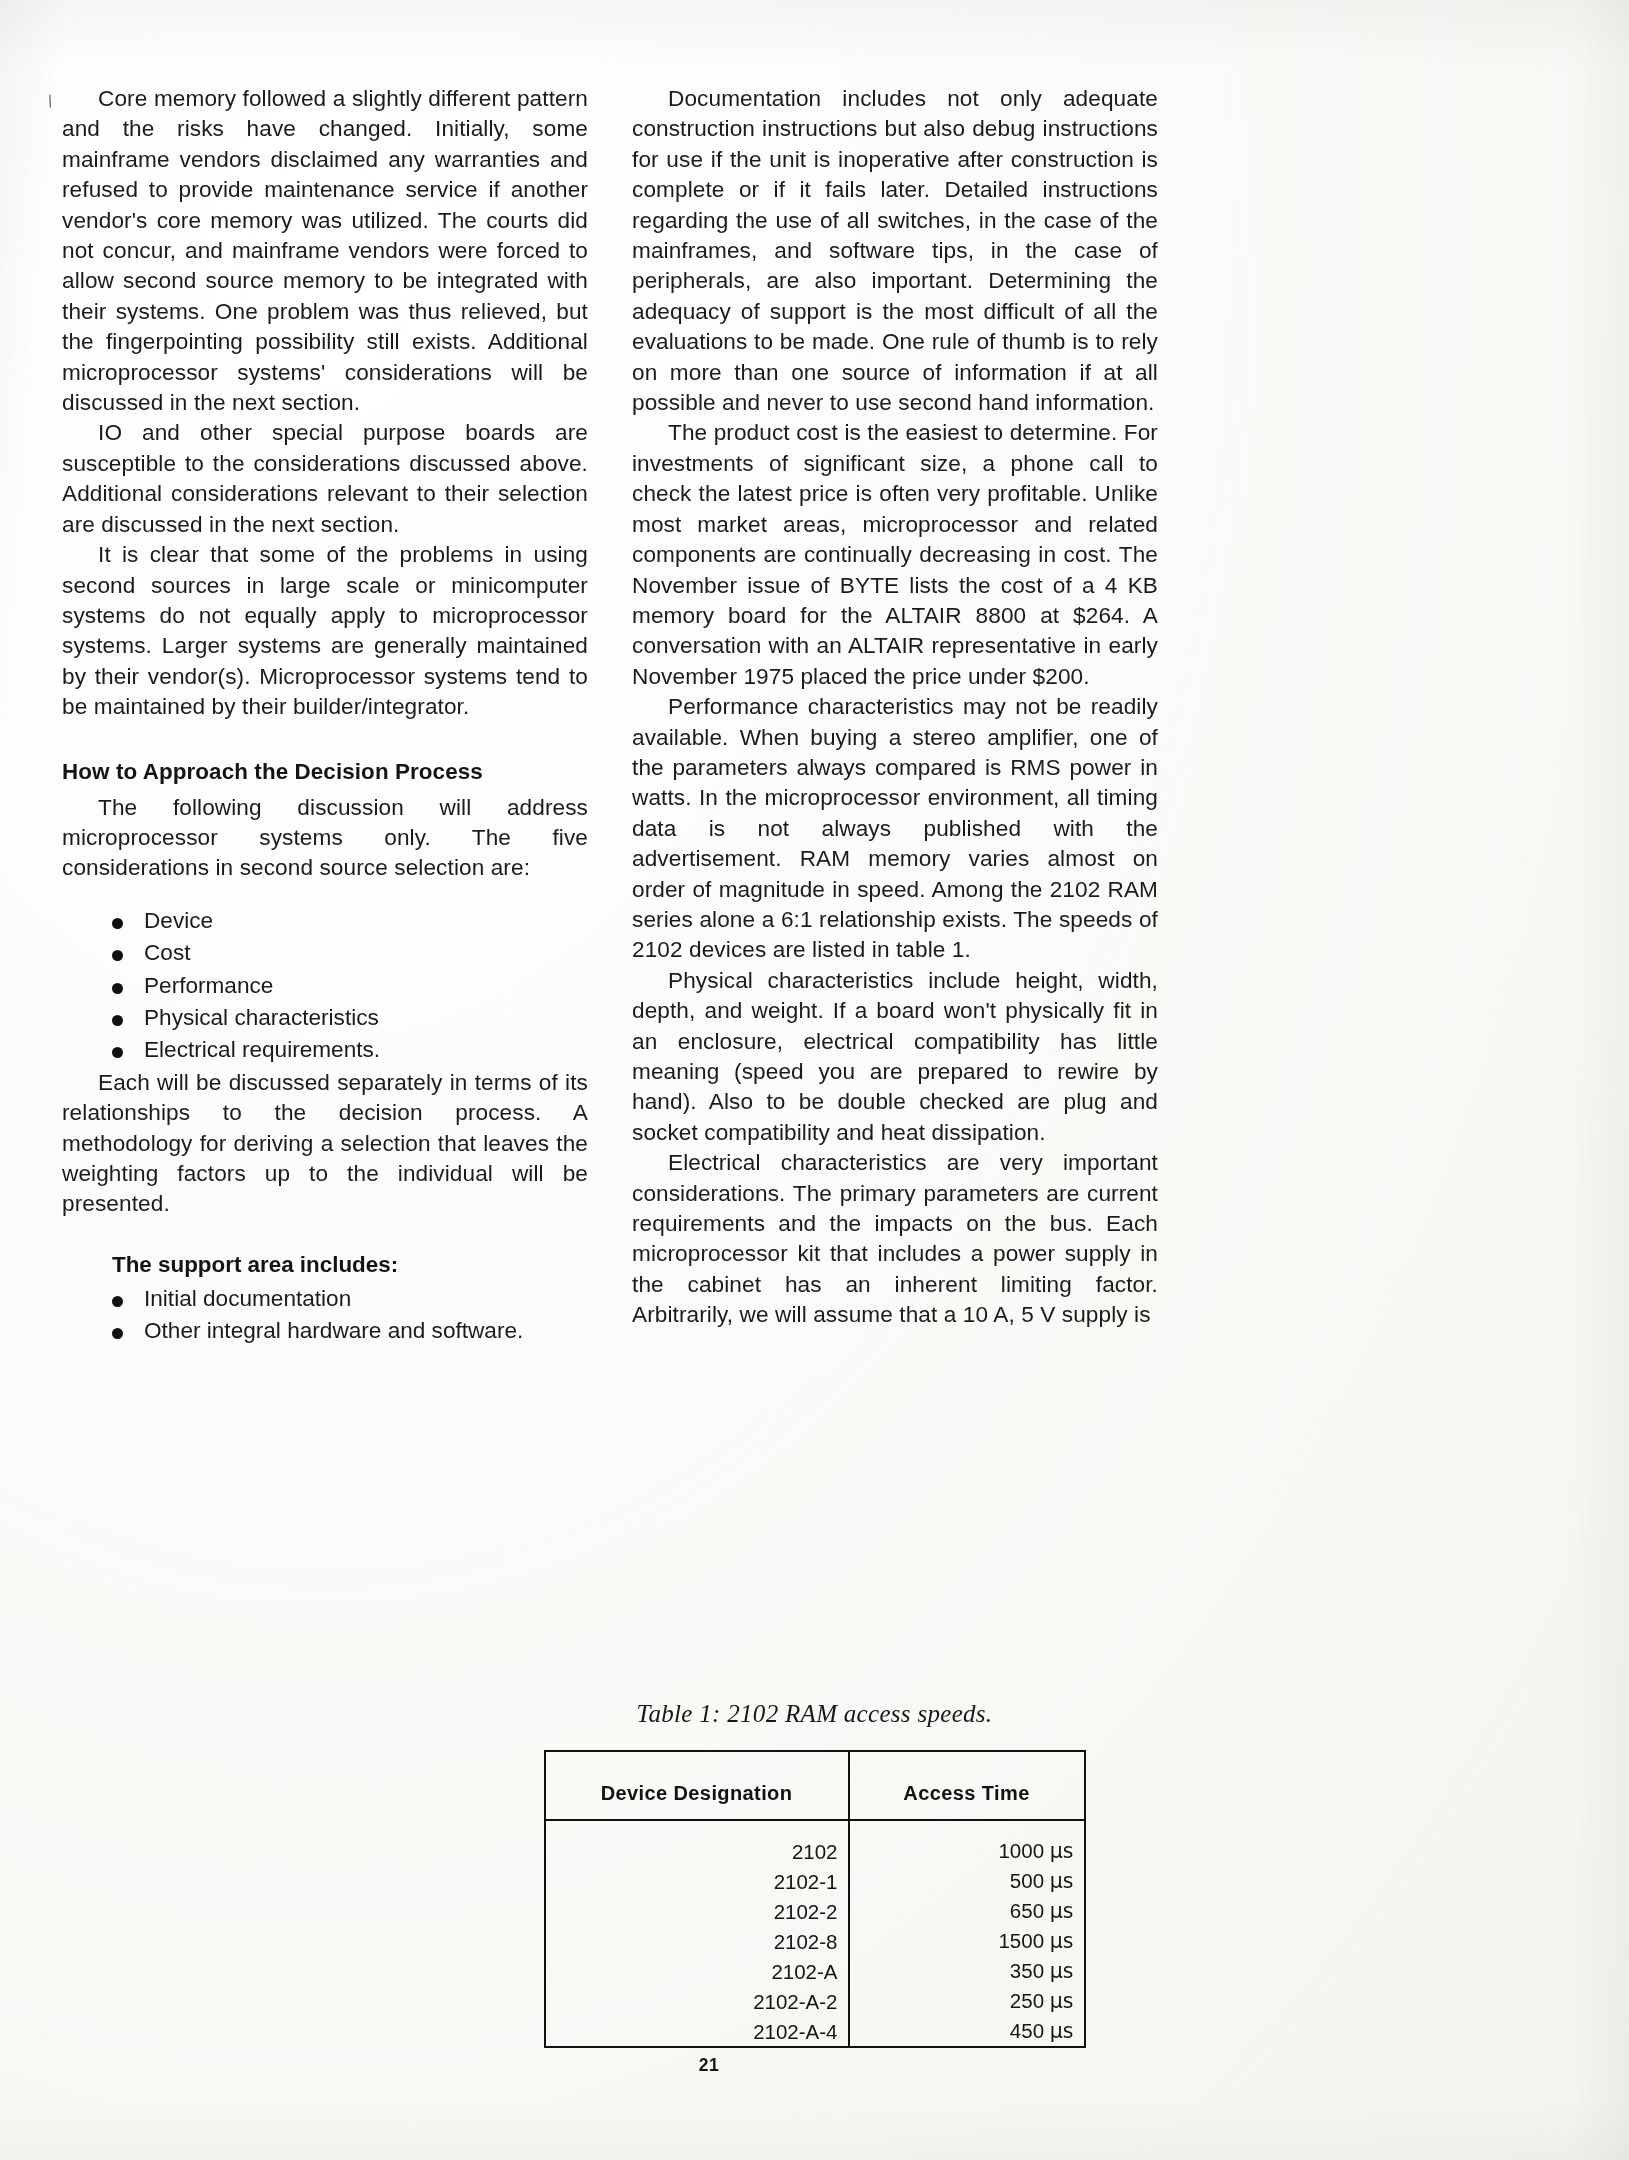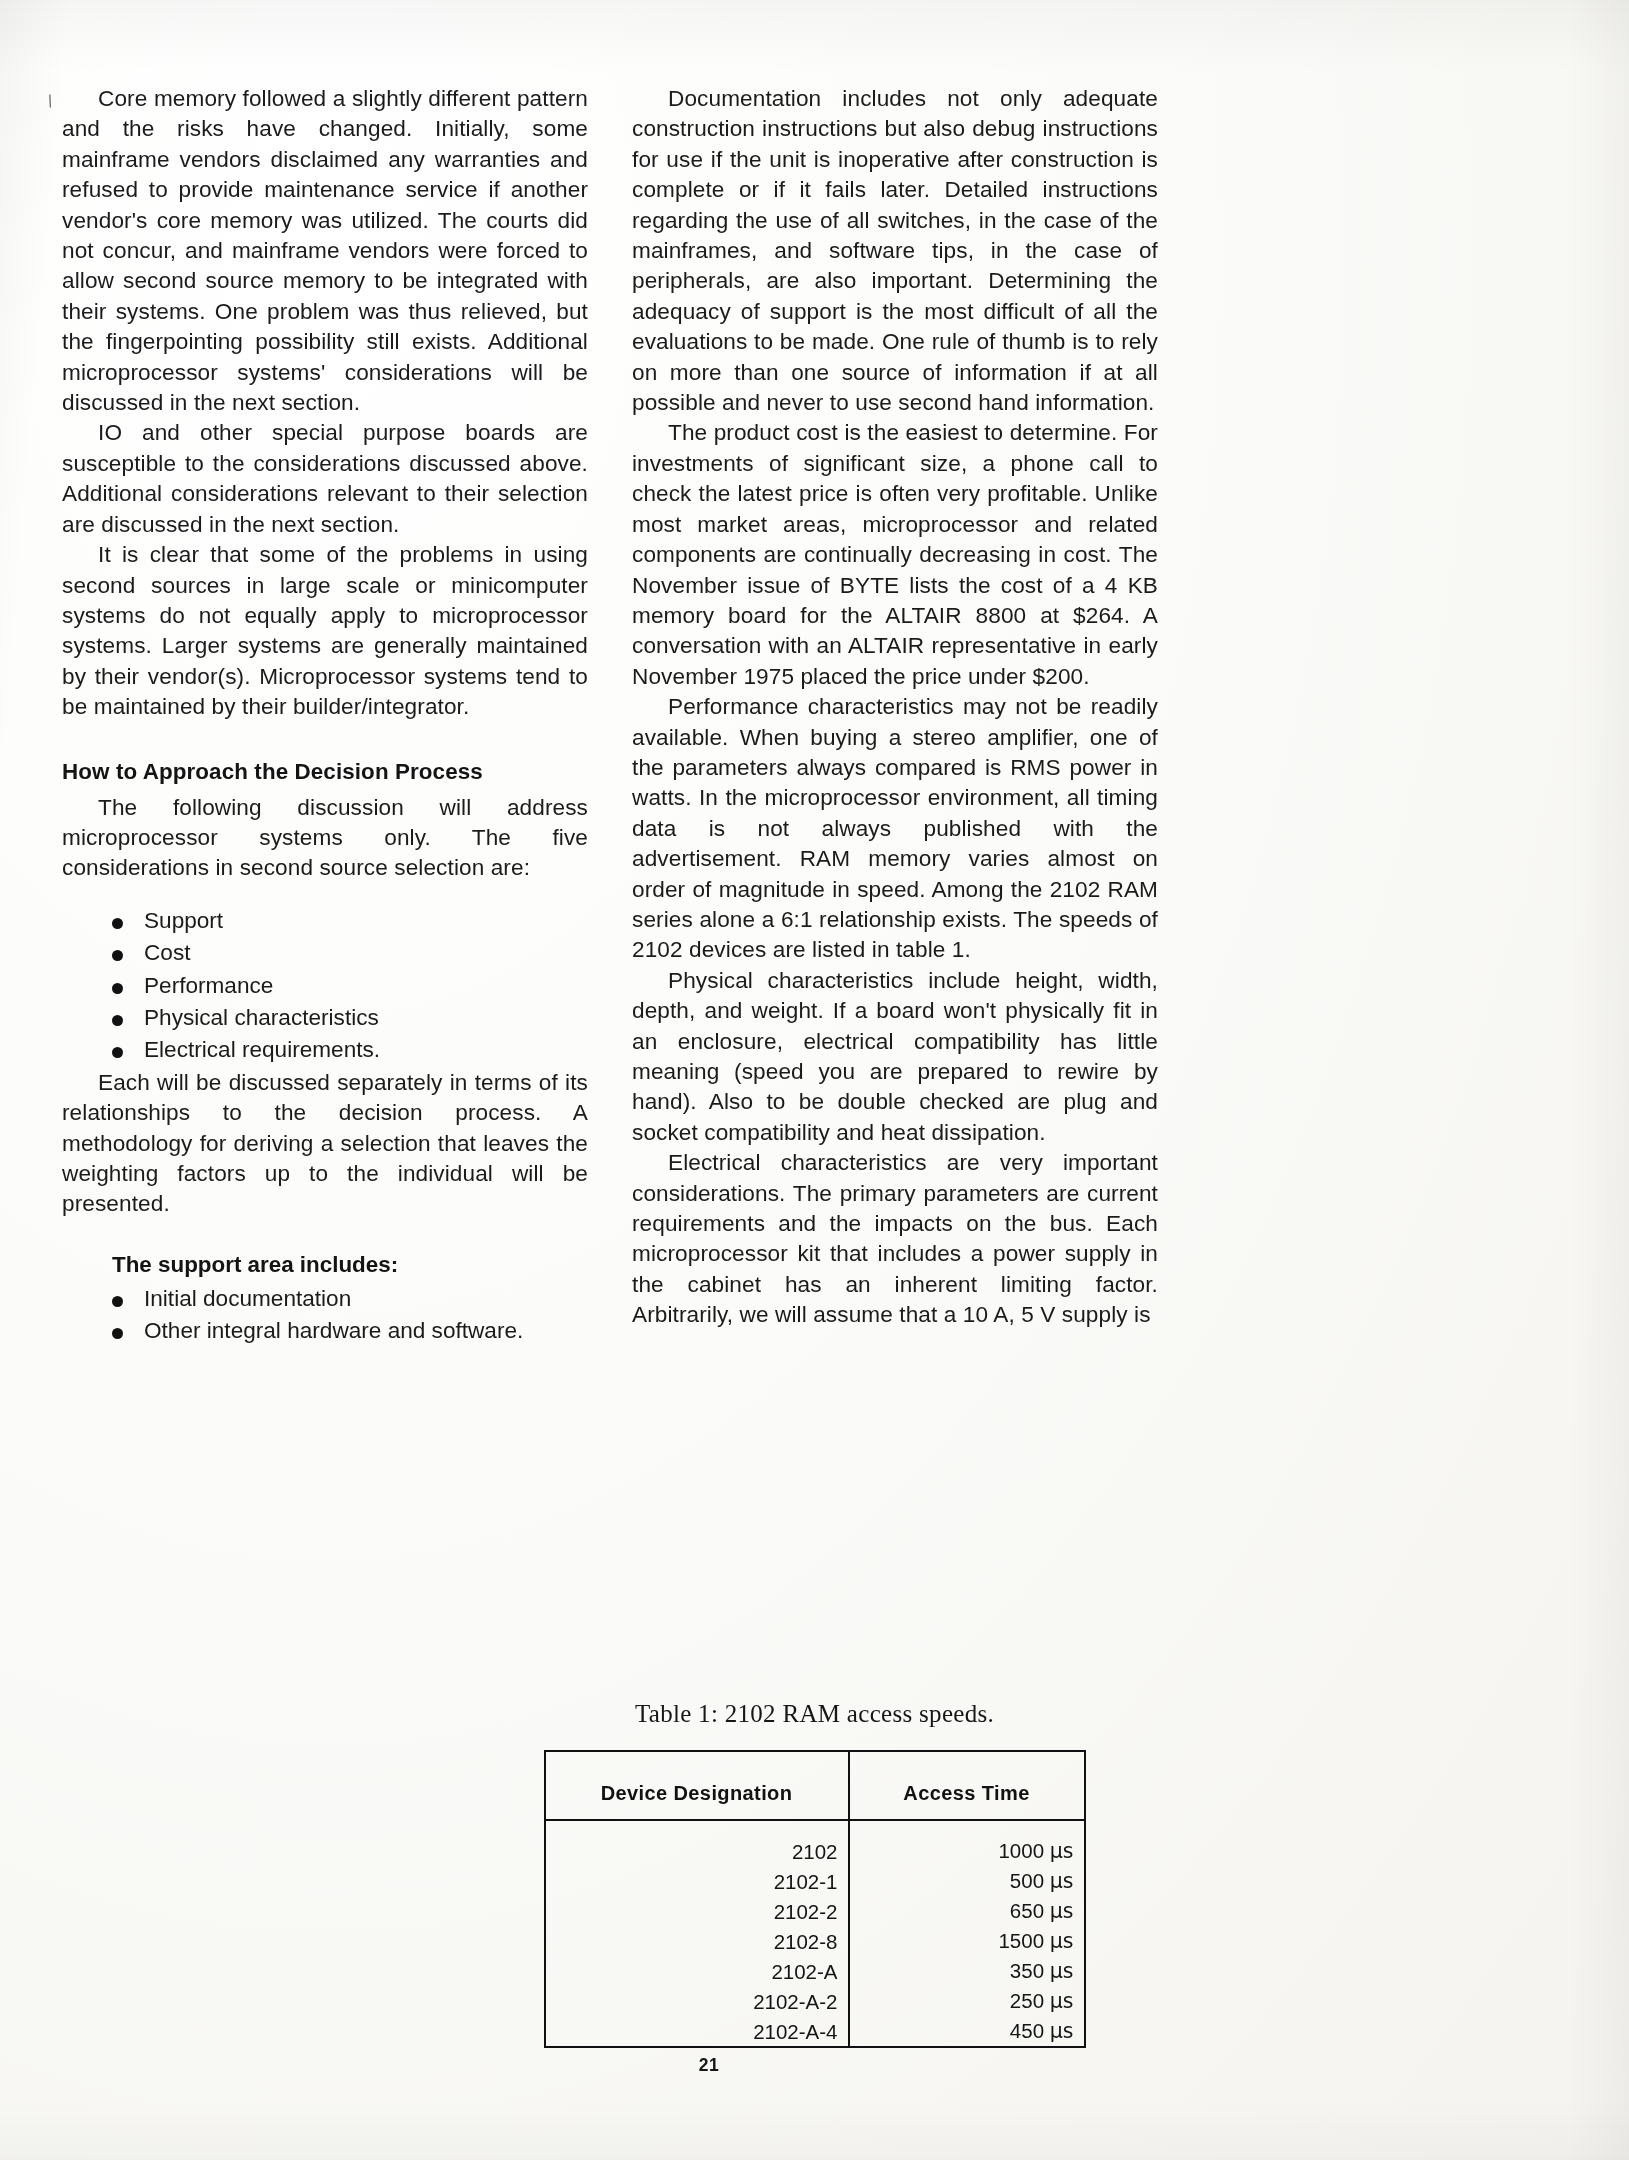--- a/index.html
+++ b/index.html
@@ -113,20 +113,21 @@
   
   .table-block {
     position: absolute;
     left: 0;
     top: 1700px;
     width: 1629px;
     text-align: center;
   }
   .table-caption {
     font-family: "Liberation Serif", serif;
+    font-style: italic;
     font-size: 25px;
     color: #17171a;
     margin-bottom: 22px;
     letter-spacing: 0.3px;
   }
   table.ram-table {
     margin: 0 auto;
     border-collapse: collapse;
     border: 2.5px solid #111;
     background: transparent;
@@ -177,21 +178,21 @@
     <div class="col">
       <p class="body">Core memory followed a slightly different pattern and the risks have changed. Initially, some mainframe vendors disclaimed any warranties and refused to provide maintenance service if another vendor's core memory was utilized. The courts did not concur, and mainframe vendors were forced to allow second source memory to be integrated with their systems. One problem was thus relieved, but the fingerpointing possibility still exists. Additional microprocessor systems' considerations will be discussed in the next section.</p>
       <p class="body">IO and other special purpose boards are susceptible to the considerations discussed above. Additional considerations relevant to their selection are discussed in the next section.</p>
       <p class="body">It is clear that some of the problems in using second sources in large scale or minicomputer systems do not equally apply to microprocessor systems. Larger systems are generally maintained by their vendor(s). Microprocessor systems tend to be maintained by their builder/integrator.</p>
 
       <h2 class="section-head">How to Approach the Decision Process</h2>
 
       <p class="body">The following discussion will address microprocessor systems only. The five considerations in second source selection are:</p>
 
       <ul class="bullets">
-        <li>Support</li>
+        <li>Device</li>
         <li>Cost</li>
         <li>Performance</li>
         <li>Physical characteristics</li>
         <li>Electrical requirements.</li>
       </ul>
 
       <p class="body gap-para">Each will be discussed separately in terms of its relationships to the decision process. A methodology for deriving a selection that leaves the weighting factors up to the individual will be presented.</p>
 
       <div class="sub-head">The support area includes:</div>
 

